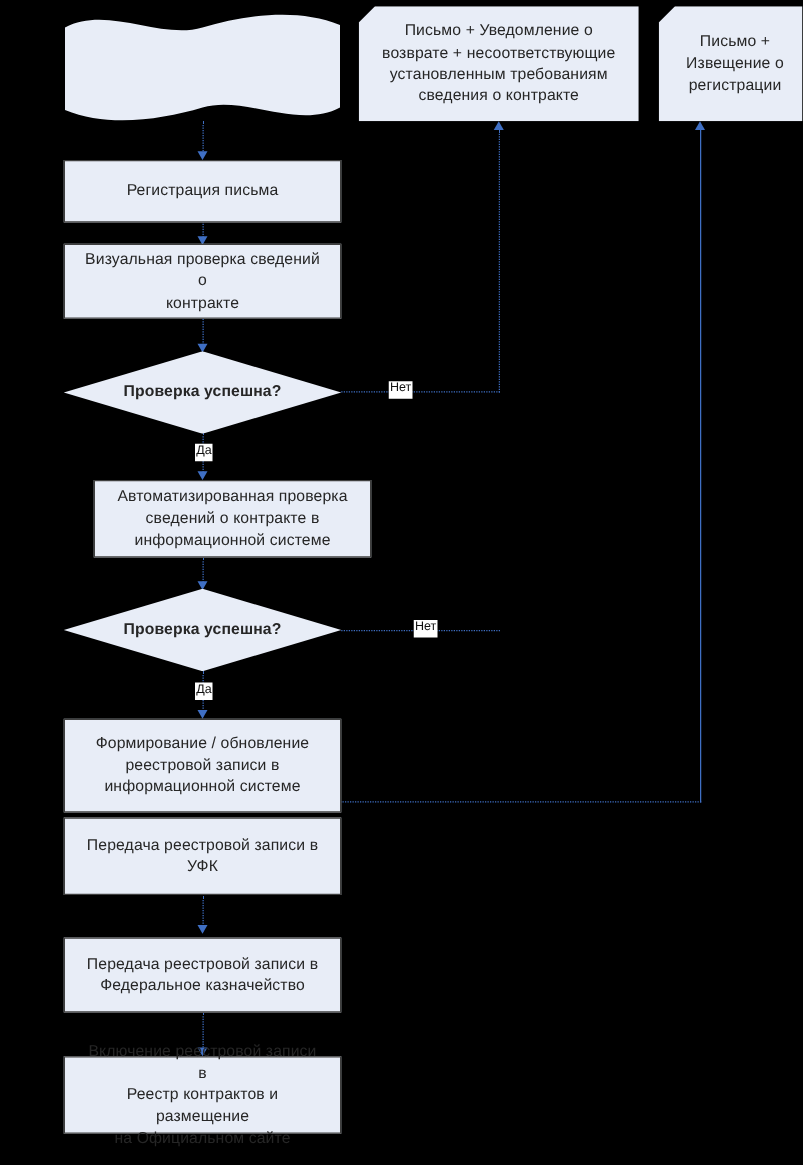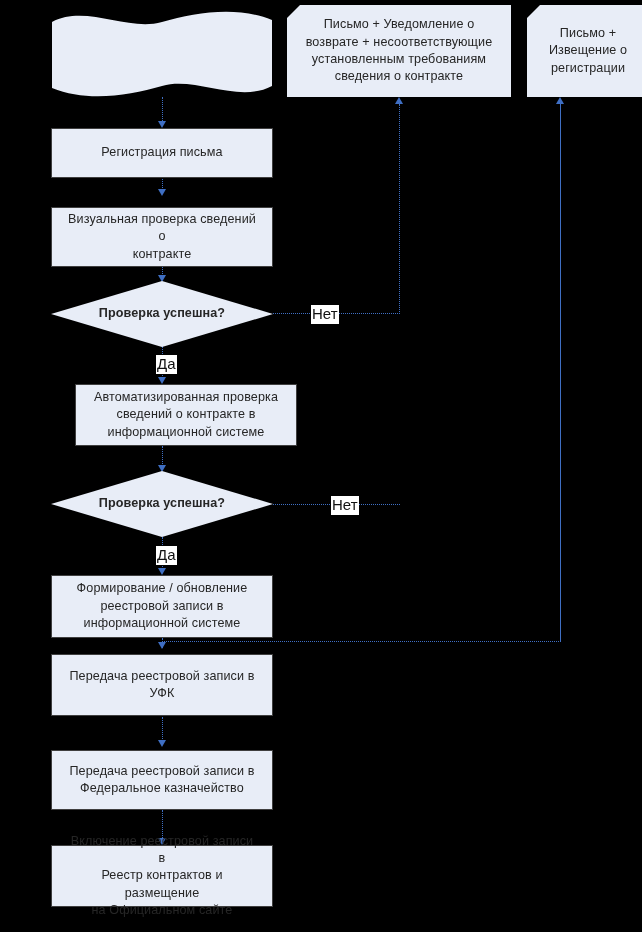--- a/index.html
+++ b/index.html
@@ -115,21 +115,21 @@
     position: absolute;
     width: 0; height: 0;
     border-left: 4.5px solid transparent;
     border-right: 4.5px solid transparent;
     border-top: 7px solid #3f6fc4;
   }
   .edge-label {
     position: absolute;
     background: #ffffff;
     color: #111111;
-    font-size: 15px;
+    font-size: 10px;
     line-height: 1.05;
     padding: 1px 1px 2px 1px;
     font-family: "Liberation Sans", sans-serif;
     z-index: 5;
     white-space: nowrap;
   }
 </style>
 </head>
 <body>
 
@@ -194,21 +194,21 @@
     </svg>
     <span class="cut-label">Письмо +
 Извещение о
 регистрации</span>
   </div>
 
   <div class="node process" style="left:51px; top:128px; width:222px; height:50px;">
     <span>Регистрация письма</span>
   </div>
 
-  <div class="node process" style="left:51px; top:195px; width:222px; height:60px;margin-top:12px;">
+  <div class="node process" style="left:51px; top:195px; width:222px; height:60px;">
     <span>Визуальная проверка сведений о
 контракте</span>
   </div>
 
   <div class="node decision" style="left:51px; top:281px; width:222px; height:66px;">
     <svg class="dia-svg" viewBox="0 0 222 66" preserveAspectRatio="none">
       <polygon points="111,0 222,33 111,66 0,33" fill="#e8edf7" stroke="none"></polygon>
     </svg>
     <span class="dia-label">Проверка успешна?</span>
   </div>
@@ -219,21 +219,21 @@
 информационной системе</span>
   </div>
 
   <div class="node decision" style="left:51px; top:471px; width:222px; height:66px;">
     <svg class="dia-svg" viewBox="0 0 222 66" preserveAspectRatio="none">
       <polygon points="111,0 222,33 111,66 0,33" fill="#e8edf7" stroke="none"></polygon>
     </svg>
     <span class="dia-label">Проверка успешна?</span>
   </div>
 
-  <div class="node process" style="left:51px; top:575px; width:222px; height:63px;">
+  <div class="node process" style="left:51px; top:575px; width:222px; height:75px;">
     <span>Формирование / обновление
 реестровой записи в
 информационной системе</span>
   </div>
 
   <div class="node process" style="left:51px; top:654px; width:222px; height:62px;">
     <span>Передача реестровой записи  в
 УФК</span>
   </div>
 

